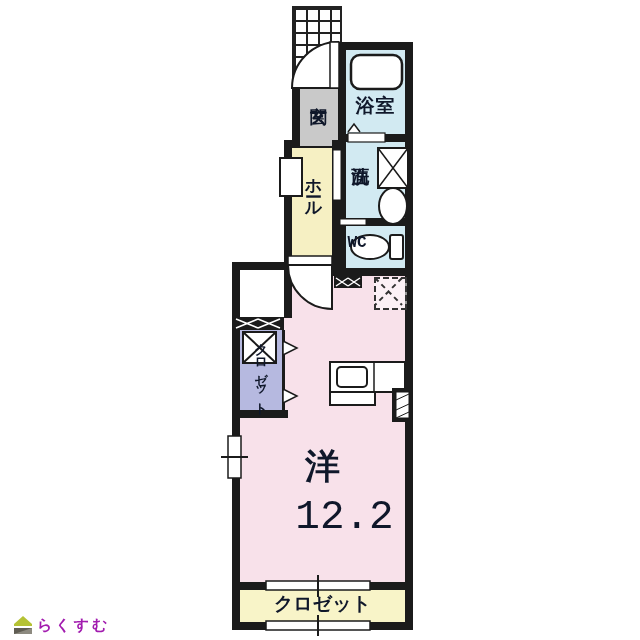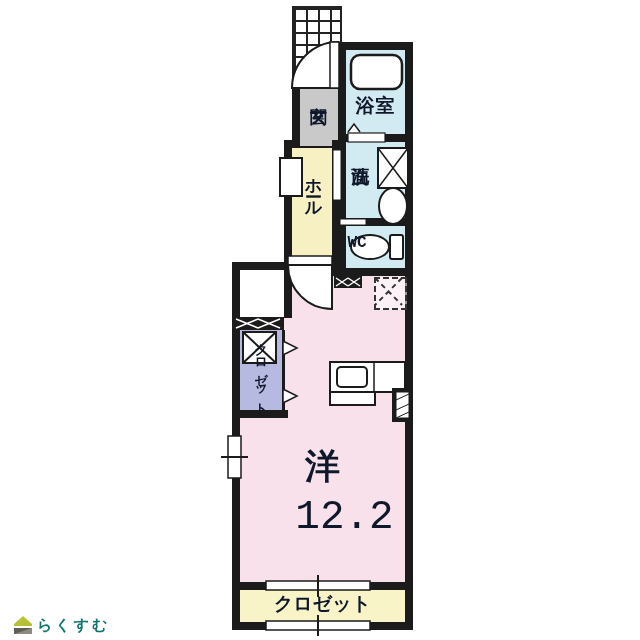--- a/index.html
+++ b/index.html
@@ -12,21 +12,21 @@
   .center{display:flex;align-items:center;justify-content:center;text-align:center;}
   svg.overlay{position:absolute;left:0;top:0;}
   .porch-grid{position:absolute;border:2px solid #222;
      background:
        repeating-linear-gradient(to right,#222 0 2px,transparent 2px 12px),
        repeating-linear-gradient(to bottom,#222 0 2px,transparent 2px 12px),
        #fff;}
   .whitebox{position:absolute;background:#fff;border:2px solid #1b1b1b;}
   .dashedbox{position:absolute;border:2px dashed #333;background:rgba(255,255,255,.55);}
   .wc-label{width:20px;word-break:break-all;text-align:center;}
-  .logo-text{position:absolute;color:#0f766e;letter-spacing:3px;font-weight:600;}
+  .logo-text{position:absolute;color:#a21caf;letter-spacing:3px;font-weight:600;}
 </style>
 </head>
 <body>
 
 <div class="canvas">
 
   <div class="porch-grid" style="left:292px;top:6px;width:46px;height:80px;"></div>
   <div class="floor" style="left:300px;top:84px;width:38px;height:62px;background:#c9c9c9;"></div>
   <div class="floor" style="left:346px;top:50px;width:59px;height:84px;background:#d2eaf2;"></div>
   <div class="floor" style="left:292px;top:146px;width:40px;height:118px;background:#f6f0c3;"></div>

